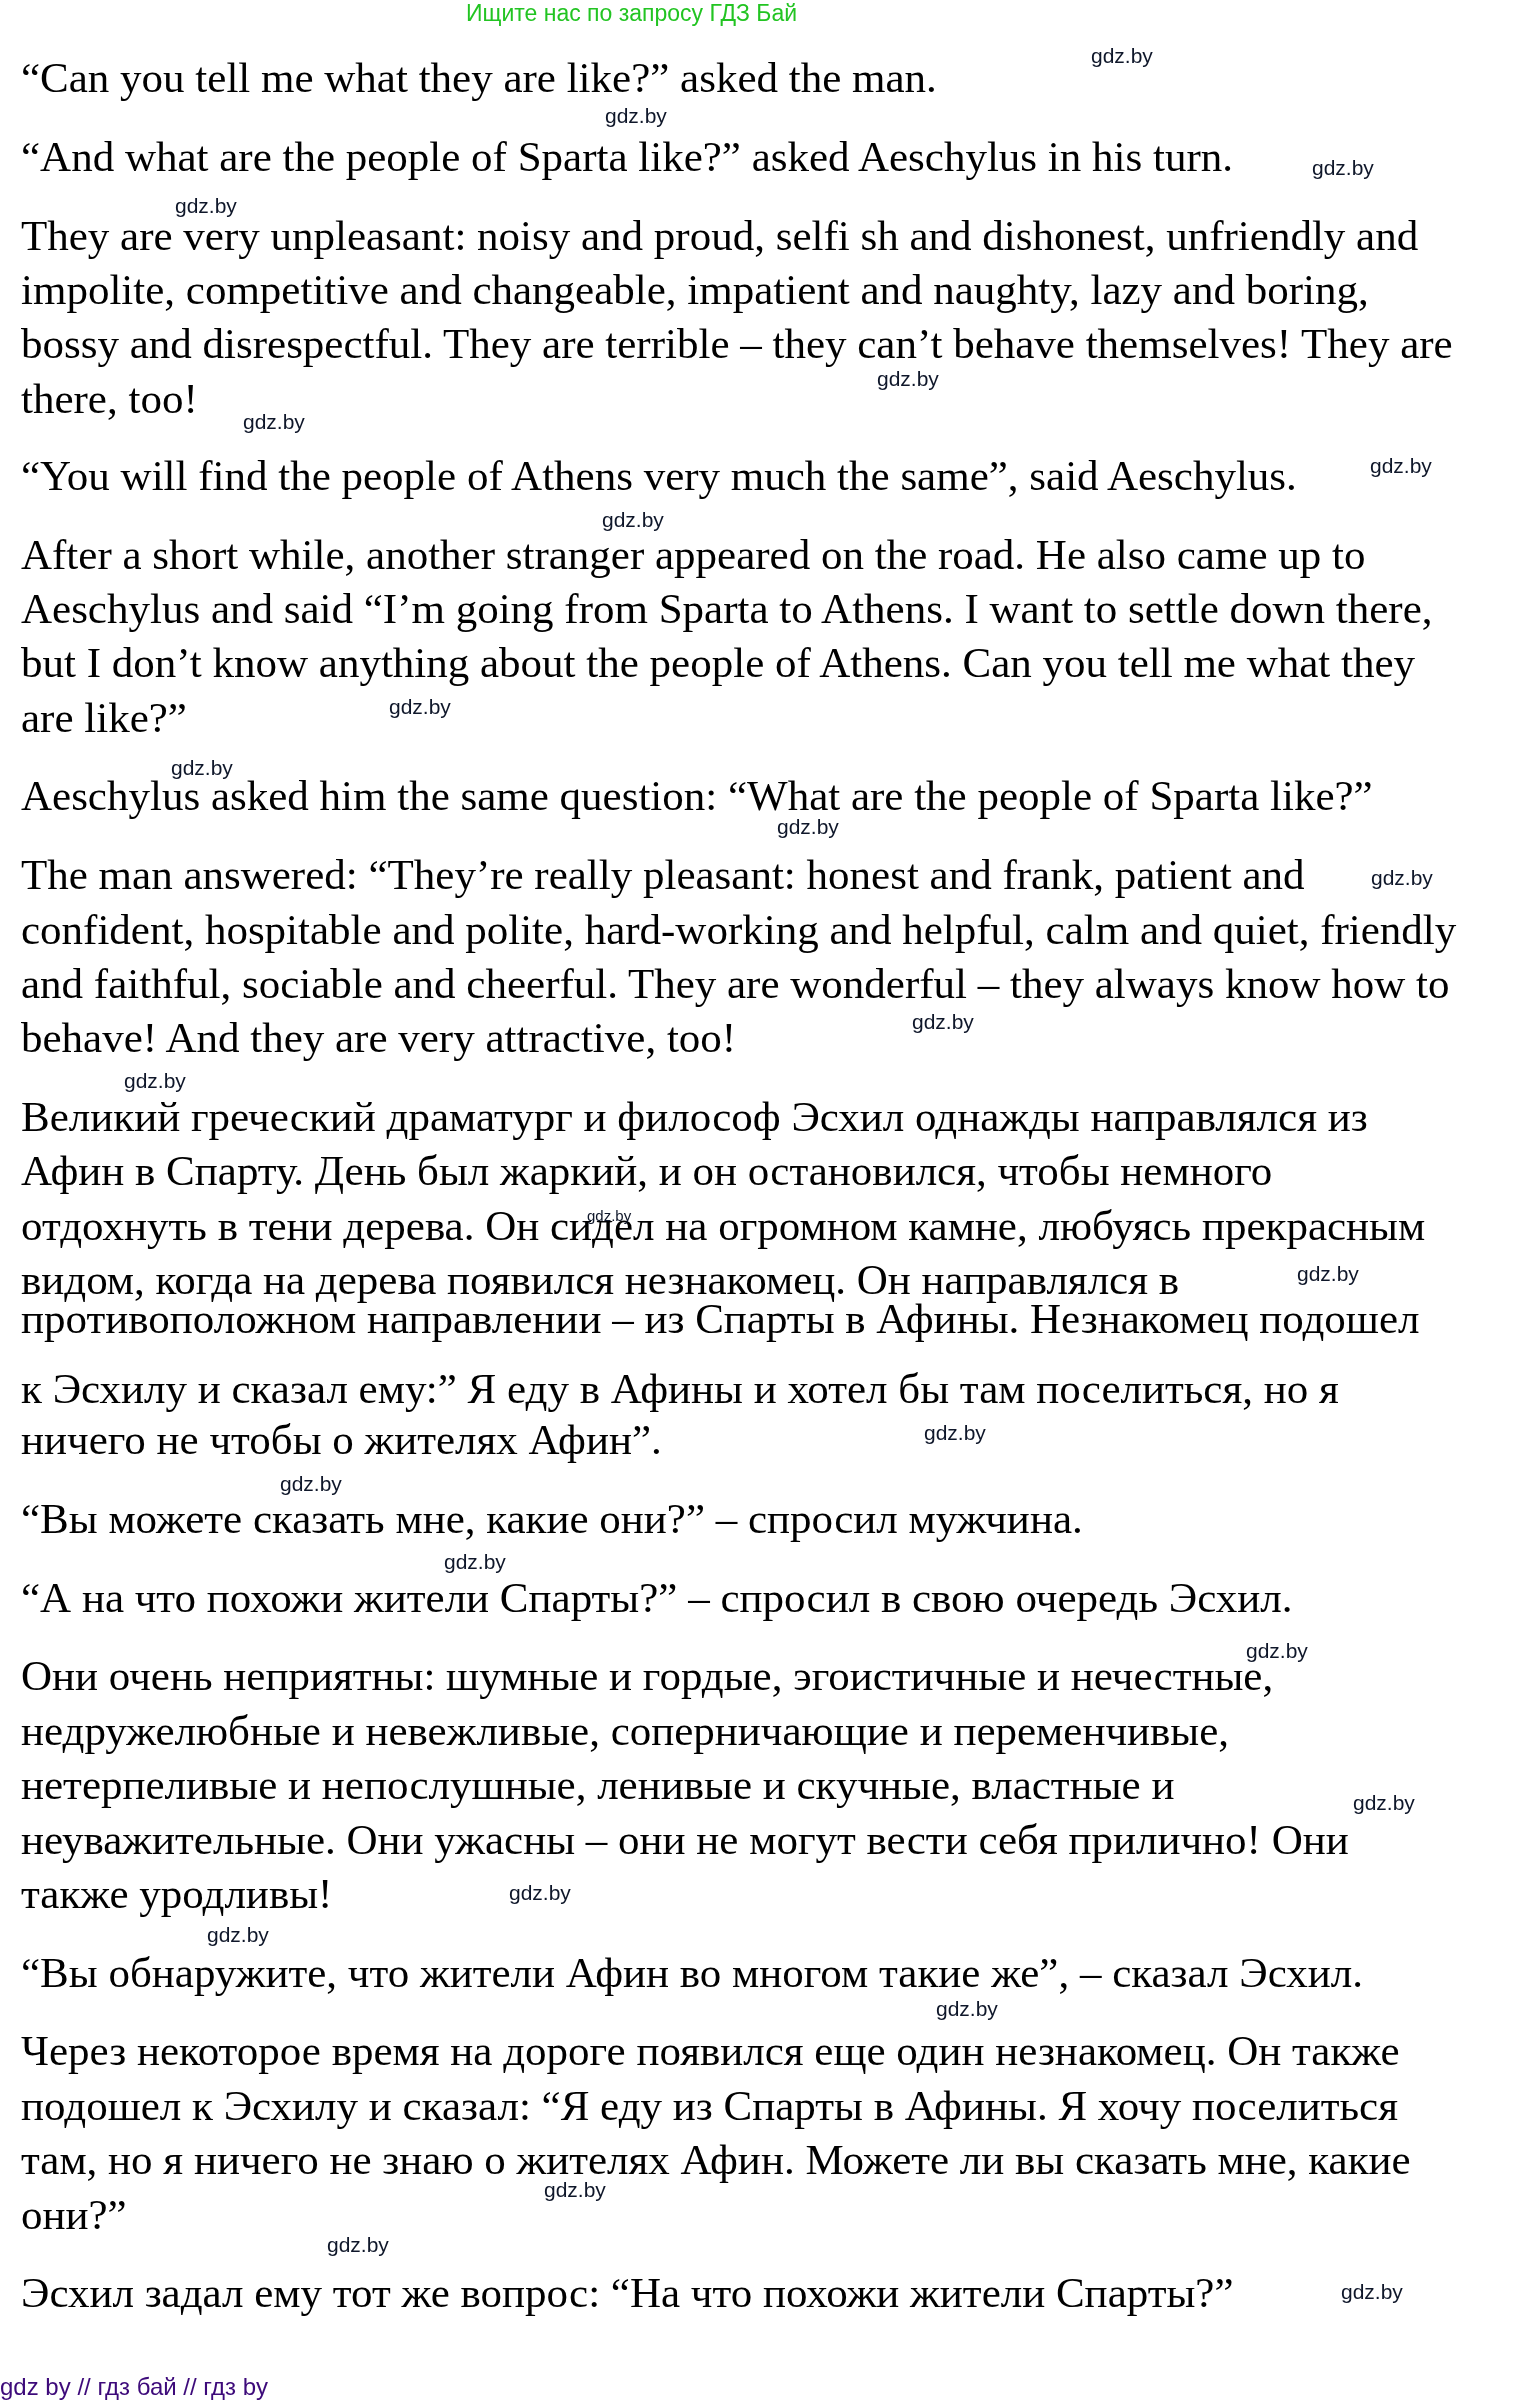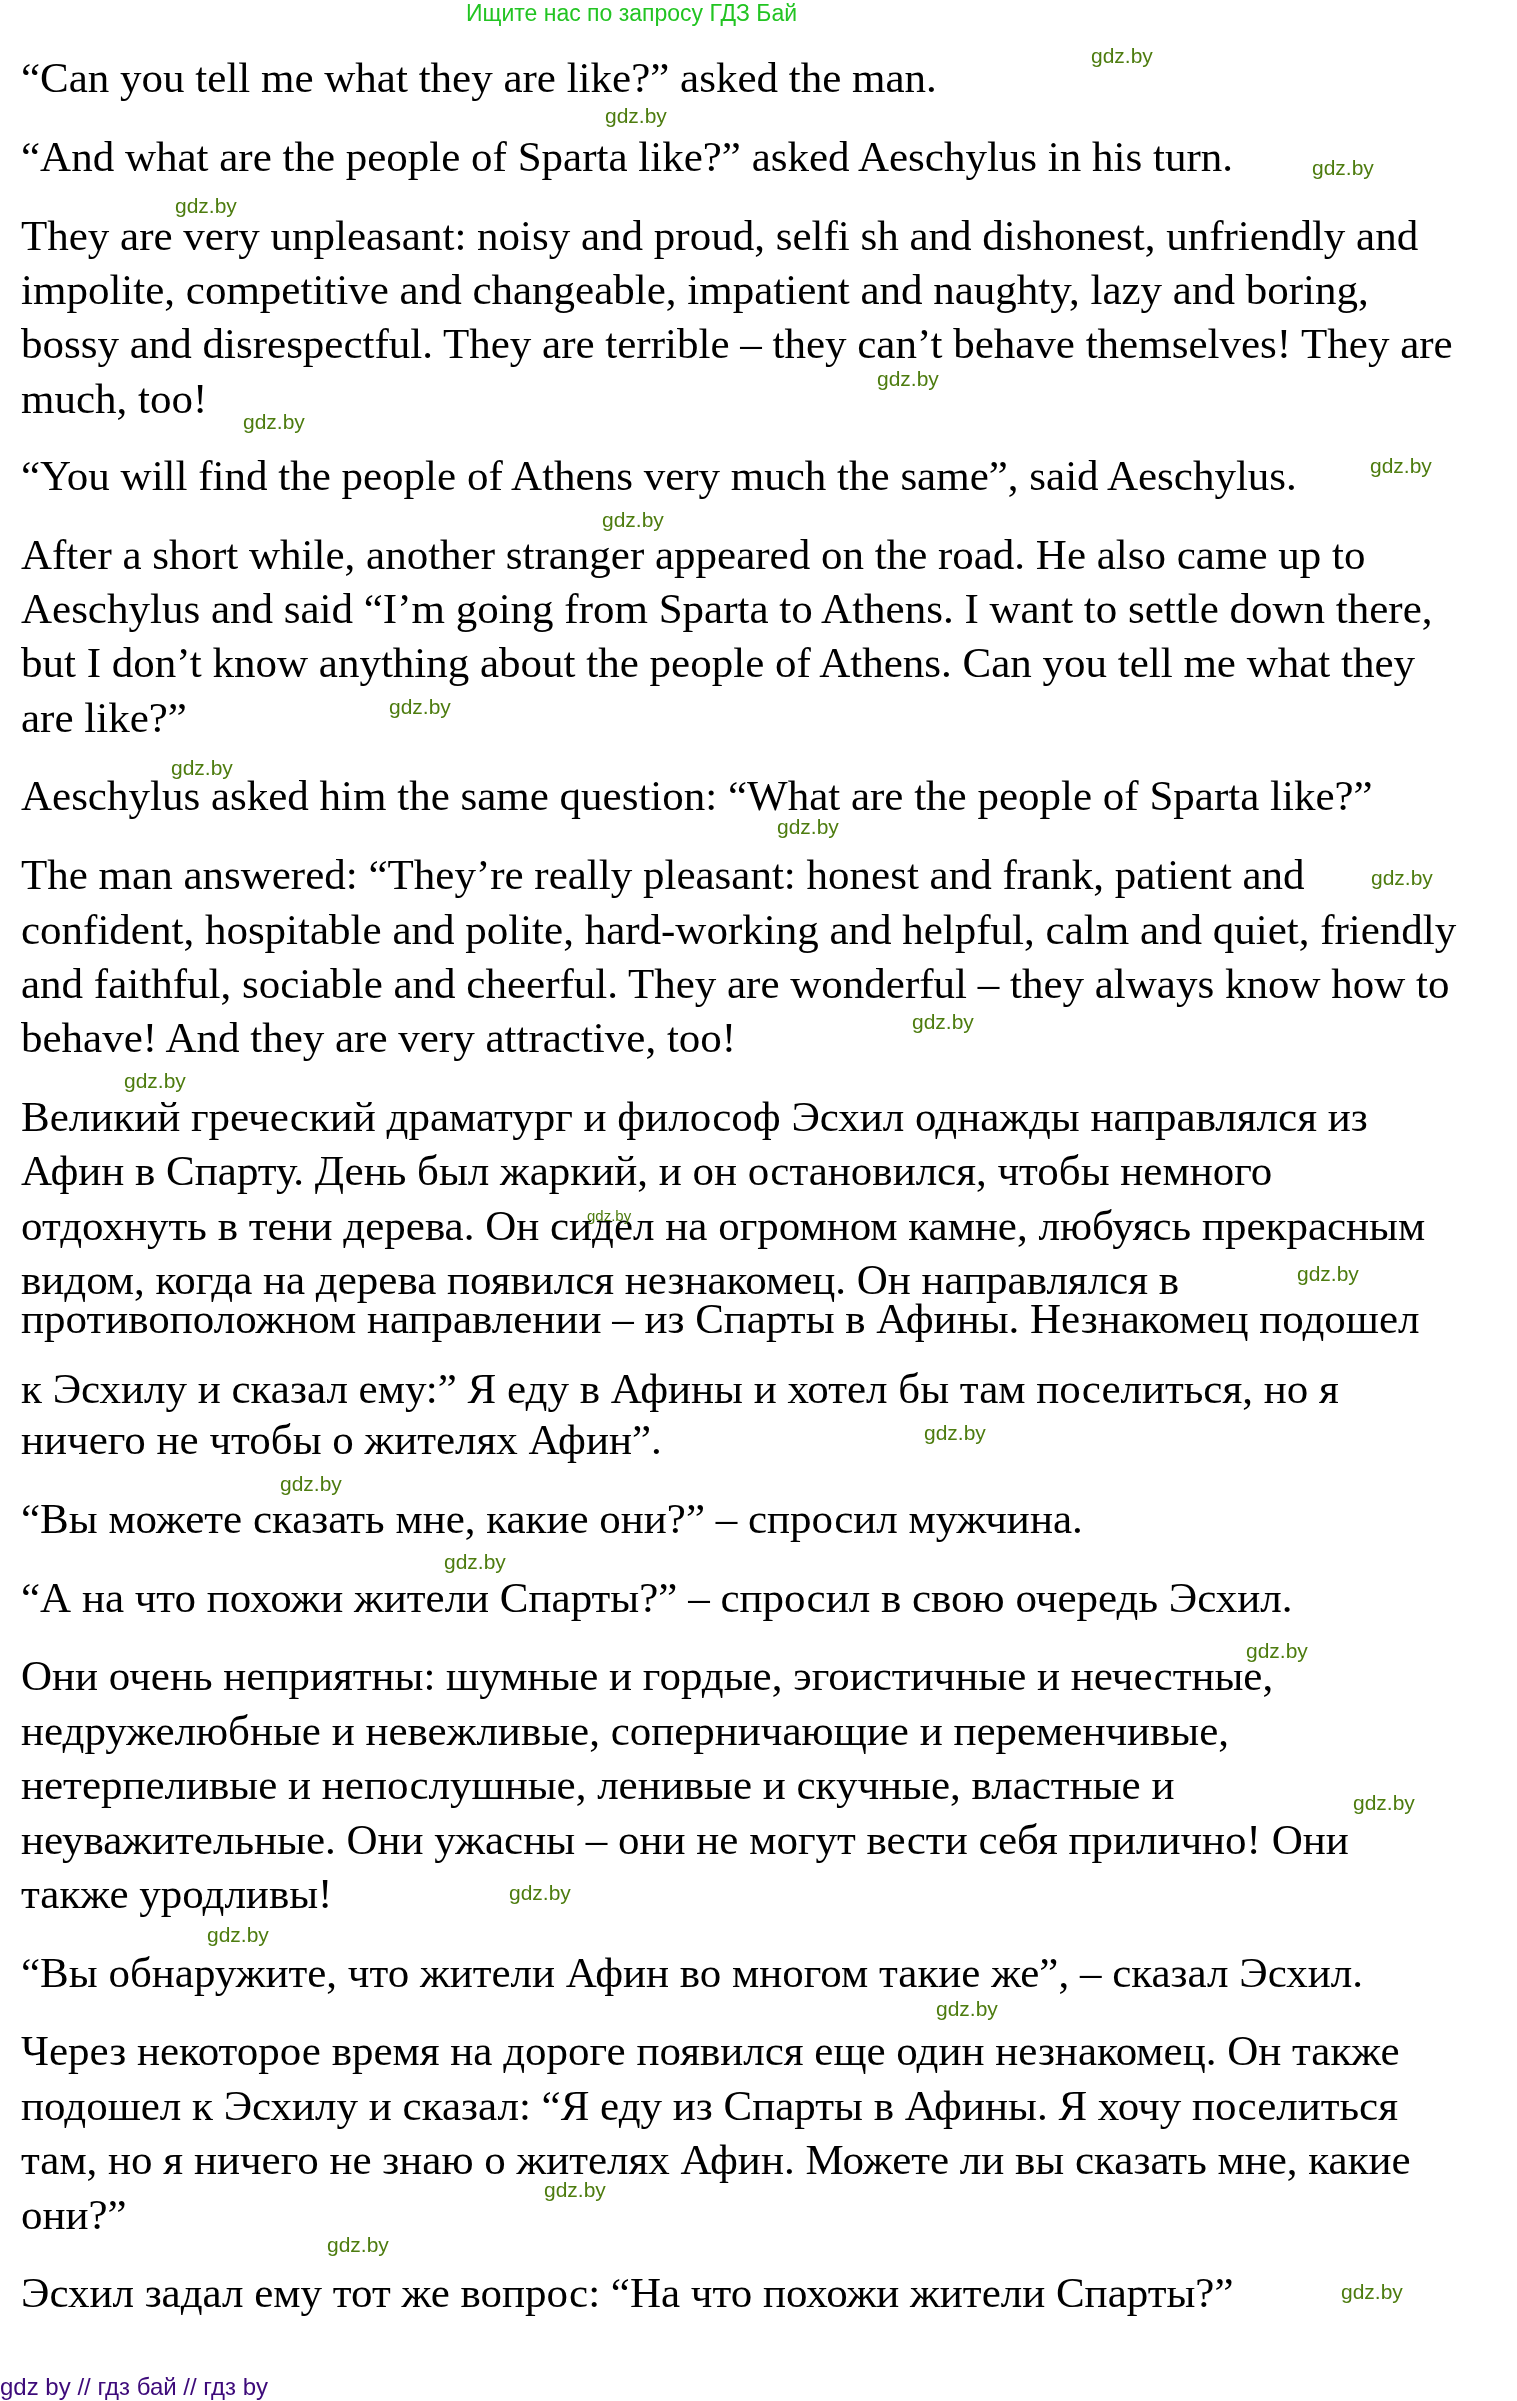--- a/index.html
+++ b/index.html
@@ -2,36 +2,36 @@
 <html style="font-size:12px"><head>
 <meta charset="utf-8">
 <style>
   html, body { margin:0; padding:0; background:#ffffff; }
   body { width:1517px; height:2401px; position:relative; overflow:hidden; }
   .hdr { position:absolute; left:0; width:1263px; top:0; height:26px; text-align:center;
          font-family:"Liberation Sans", sans-serif; font-size:23px; line-height:26px; color:#22c422; }
   .ln { position:absolute; left:21px; white-space:nowrap; height:54px; line-height:54px;
         font-family:"Liberation Serif", serif; font-size:43px; color:#000; }
   .wm { position:absolute; white-space:nowrap; font-family:"Liberation Sans", sans-serif;
-        font-size:21px; line-height:24px; color:#4d7c0f; }
+        font-size:21px; line-height:24px; color:#0f172a; }
   .wm.sm { font-size:15px; line-height:16.6px; }
   .ftr { position:absolute; left:0; width:1517px; top:2372px; height:30px; 
          font-family:"Liberation Sans", sans-serif; font-size:24px; line-height:30px; color:#3d0a7a; }
 </style>
 </head>
 <body>
 
 <div class="hdr">Ищите нас по запросу ГДЗ Бай</div>
 
 <div class="ln" style="top:51px">“Can you tell me what they are like?” asked the man.</div>
 <div class="ln" style="top:130px">“And what are the people of Sparta like?” asked Aeschylus in his turn.</div>
 <div class="ln" style="top:209px">They are very unpleasant: noisy and proud, selfi sh and dishonest, unfriendly and</div>
 <div class="ln" style="top:263px">impolite, competitive and changeable, impatient and naughty, lazy and boring,</div>
 <div class="ln" style="top:317px">bossy and disrespectful. They are terrible – they can’t behave themselves! They are</div>
-<div class="ln" style="top:372px">much, too!</div>
+<div class="ln" style="top:372px">there, too!</div>
 <div class="ln" style="top:449px">“You will find the people of Athens very much the same”, said Aeschylus.</div>
 <div class="ln" style="top:528px">After a short while, another stranger appeared on the road. He also came up to</div>
 <div class="ln" style="top:582px">Aeschylus and said “I’m going from Sparta to Athens. I want to settle down there,</div>
 <div class="ln" style="top:636px">but I don’t know anything about the people of Athens. Can you tell me what they</div>
 <div class="ln" style="top:691px">are like?”</div>
 <div class="ln" style="top:769px">Aeschylus asked him the same question: “What are the people of Sparta like?”</div>
 <div class="ln" style="top:848px">The man answered: “They’re really pleasant: honest and frank, patient and</div>
 <div class="ln" style="top:903px">confident, hospitable and polite, hard-working and helpful, calm and quiet, friendly</div>
 <div class="ln" style="top:957px">and faithful, sociable and cheerful. They are wonderful – they always know how to</div>
 <div class="ln" style="top:1011px">behave! And they are very attractive, too!</div>

